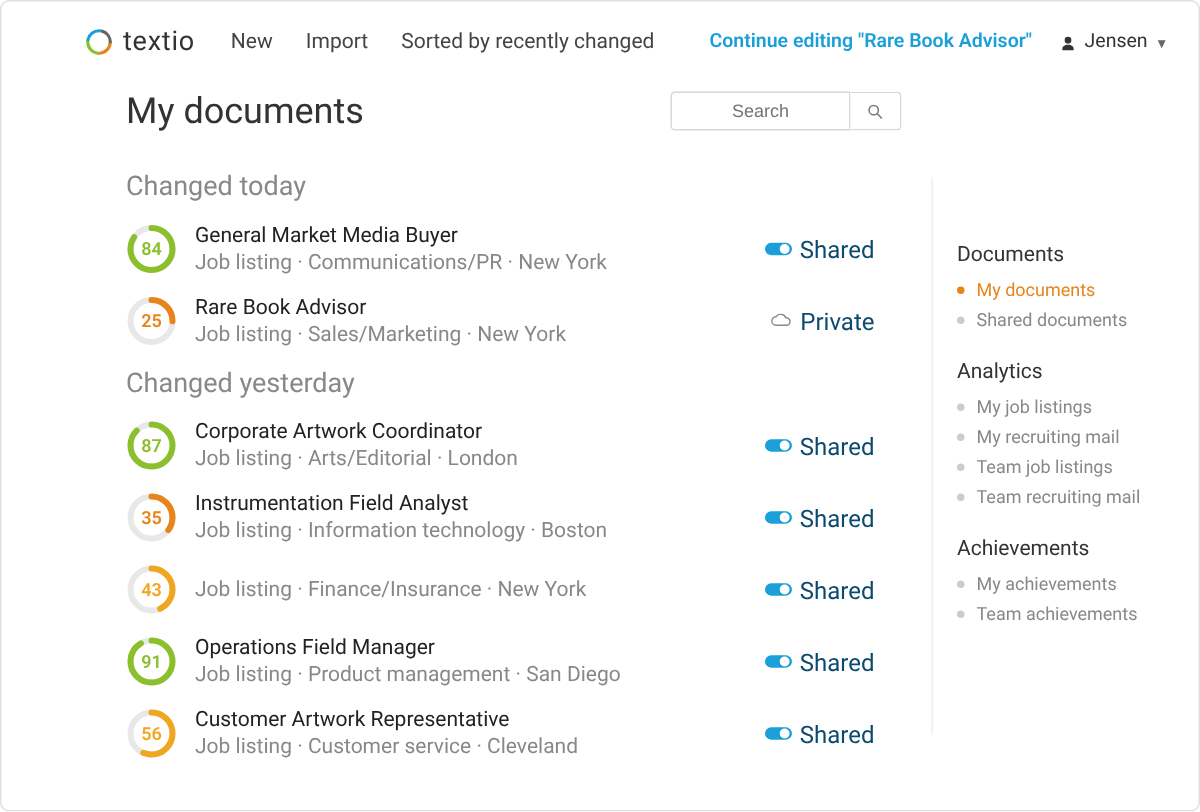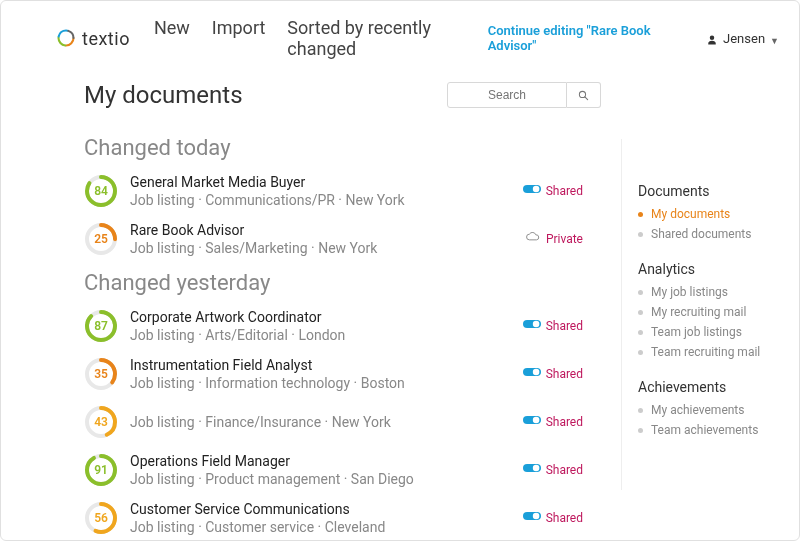--- a/index.html
+++ b/index.html
@@ -3,47 +3,47 @@
   <meta charset="utf-8">
   <style>
     * { margin: 0; padding: 0; box-sizing: border-box; }
     body { font-family: -apple-system, BlinkMacSystemFont, "Segoe UI", Roboto, Helvetica, Arial, sans-serif; background: #fff; color: #333; }
     .app-frame { width: 800px; height: 541px; border: 1px solid #e0e0e0; border-radius: 6px; overflow: hidden; display: flex; flex-direction: column; padding-left: 35px; }
     
     .topnav { display: flex; align-items: center; padding: 16px 20px 10px 20px; }
     .logo { display: flex; align-items: center; gap: 6px; margin-right: 24px; }
     .logo-mark { width: 20px; height: 20px; }
     .logo-text { font-size: 18px; font-weight: 400; color: #333; letter-spacing: 0.5px; }
-    .nav-links { display: flex; gap: 22px; font-size: 18px; color: #444; }
+    .nav-links { display: flex; gap: 22px; font-size: 14px; color: #444; }
     .nav-link { cursor: pointer; }
     .nav-right { margin-left: auto; display: flex; align-items: center; gap: 18px; }
     .continue-editing { color: #1a9fd9; font-size: 13px; font-weight: 600; cursor: pointer; }
     .user-menu { display: flex; align-items: flex-end; gap: 5px; font-size: 13px; color: #333; cursor: pointer; }
     .user-icon { width: 12px; height: 12px; }
     .caret { font-size: 9px; color: #666; }
     
     .body-row { display: flex; flex: 1; overflow: hidden; }
     .main-col { flex: 1; padding: 12px 20px 20px 48px; overflow-y: auto; }
     .page-title-row { display: flex; align-items: center; margin-bottom: 26px; }
     .page-title { font-size: 24px; font-weight: 400; color: #333; }
     .search-wrap { margin-left: auto; display: flex; }
     .search-input { width: 120px; height: 26px; border: 1px solid #d8d8d8; border-radius: 3px 0 0 3px; padding: 0 8px; font-size: 12px; color: #888; outline: none; text-align: center; }
     .search-btn { width: 34px; height: 26px; border: 1px solid #d8d8d8; border-left: none; border-radius: 0 3px 3px 0; background: #fff; cursor: pointer; display: flex; align-items: center; justify-content: center; }
     .search-btn svg { width: 11px; height: 11px; }
     
-    .section-heading { font-size: 22px; font-weight: 400; color: #888; margin-bottom: 14px; margin-top: 6px; }
+    .section-heading { font-size: 18px; font-weight: 400; color: #888; margin-bottom: 14px; margin-top: 6px; }
     
     .doc-row { display: flex; align-items: center; margin-bottom: 14px; cursor: pointer; }
     .score-ring { width: 34px; height: 34px; margin-right: 12px; position: relative; flex-shrink: 0; }
     .score-ring svg { width: 34px; height: 34px; transform: rotate(-90deg); }
     .score-num { position: absolute; top: 0; left: 0; width: 34px; height: 34px; display: flex; align-items: center; justify-content: center; font-size: 12px; font-weight: 600; }
     .doc-info { display: flex; flex-direction: column; gap: 2px; }
     .doc-title { font-size: 14px; color: #222; }
     .doc-meta { font-size: 14px; color: #888; }
-    .doc-status { margin-left: auto; display: flex; gap: 5px; font-size: 12px; color: #be185d; padding-right: 18px; }
+    .doc-status { margin-left: auto; display: flex; align-items: center; gap: 5px; font-size: 16px; color: #0c4a6e; padding-right: 18px; }
     
     .toggle-shared { width: 18px; height: 10px; }
     .private-icon { width: 16px; height: 10px; }
     
     .sidebar { width: 178px; padding: 44px 10px 0 16px; border-left: 1px solid #eee; margin-top: 70px; margin-bottom: 50px; }
     .side-group { margin-bottom: 20px; }
     .side-head { font-size: 14px; color: #333; margin-bottom: 8px; }
     .side-item { display: flex; align-items: center; gap: 8px; font-size: 12px; color: #888; margin-bottom: 6px; cursor: pointer; }
     .side-item.active { color: #e8841a; }
     .side-dot { width: 5px; height: 5px; border-radius: 50%; background: #ccc; flex-shrink: 0; }
@@ -223,21 +223,21 @@
           </div>
           <div class="doc-row">
       <div class="score-ring">
         <svg viewBox="0 0 34 34">
                 <circle cx="17" cy="17" r="14" fill="none" stroke="#e8e8e8" stroke-width="4"></circle>
                 <circle cx="17" cy="17" r="14" fill="none" stroke="#f0a61e" stroke-width="4" stroke-dasharray="49.3 87.96459430051421" stroke-linecap="round"></circle>
               </svg>
         <div class="score-num" style="color:#f0a61e">56</div>
       </div>
       <div class="doc-info">
-        <span class="doc-title">Customer Service Communications</span>
+        <span class="doc-title">Customer Artwork Representative</span>
         <span class="doc-meta">Job listing · Customer service · Cleveland</span>
       </div>
       <div class="doc-status">
         <svg class="toggle-shared" viewBox="0 0 22 12">
                 <rect x="0" y="1" width="22" height="10" rx="5" fill="#1a9fd9"></rect>
                 <circle cx="16" cy="6" r="4" fill="#fff"></circle>
               </svg>
         <span>Shared</span>
       </div>
           </div>

